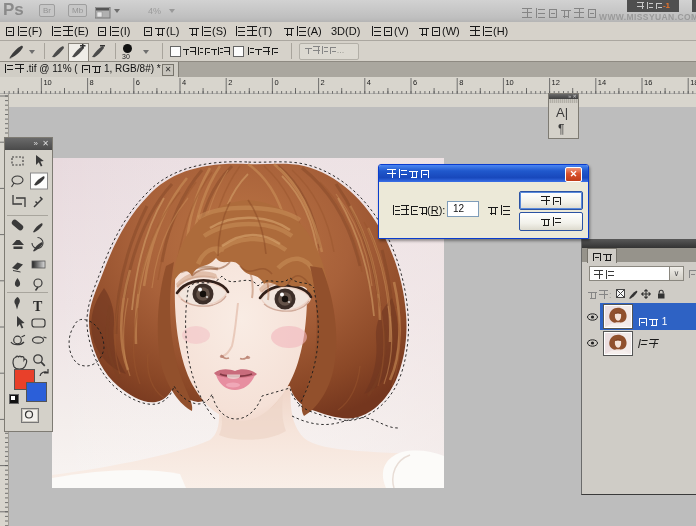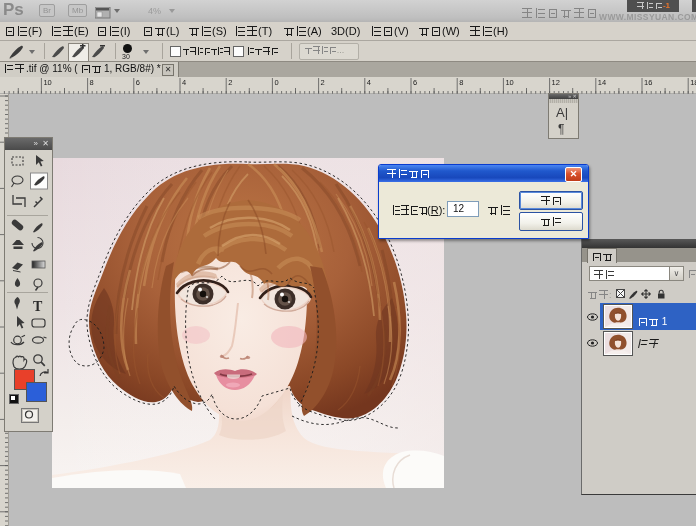--- a/index.html
+++ b/index.html
@@ -27,21 +27,21 @@
 #menu{left:0;top:22px;width:696px;height:18px;background:#d6d2ca;border-bottom:1px solid #9a968e;font-size:11px;color:#111}
 .mi{position:absolute;top:3px;white-space:nowrap}
 .mi i{font-style:normal;font-size:11px}
 
 #opts{left:0;top:40px;width:696px;height:20px;background:#d6d2ca;border-top:1px solid #aba7a0;border-bottom:1px solid #8e8a82}
 .vsep{position:absolute;top:2px;width:1px;height:16px;background:#a8a49c}
 
 #tabrow{left:0;top:62px;width:696px;height:15px;background:#aaa79f}
 #dtab{left:0;top:0;width:178px;height:15px;background:#d0cdc5;border-right:1px solid #807d75;font-size:10px;color:#111;line-height:14px}
 
-#ruler{left:0;top:77px;width:696px;height:17px;background:#d8d5cd}
+#ruler{left:0;top:77px;width:696px;height:30px;background:#d8d5cd}
 #vruler{left:0;top:94px;width:8px;height:432px;background:#d8d5cd;border-right:1px solid #a09d95}
 
 #photo{left:52px;top:158px;width:392px;height:330px}
 
 #tools{left:4px;top:137px;width:47px;height:293px;background:#d4d1c9;border:1px solid #7e7b73}
 #toolhead{left:0;top:0;width:47px;height:12px;background:linear-gradient(#6a6a6a,#4a4a4a);color:#ddd}
 
 #mini{left:548px;top:93px;width:29px;height:44px;background:#d4d1c9;border:1px solid #7e7b73}
 
 #dlg{left:378px;top:164px;width:209px;height:73px;background:#ece9d8;border:1px solid #0a3cce;border-radius:3px 3px 0 0;box-shadow:1px 2px 3px rgba(0,0,0,.4)}

